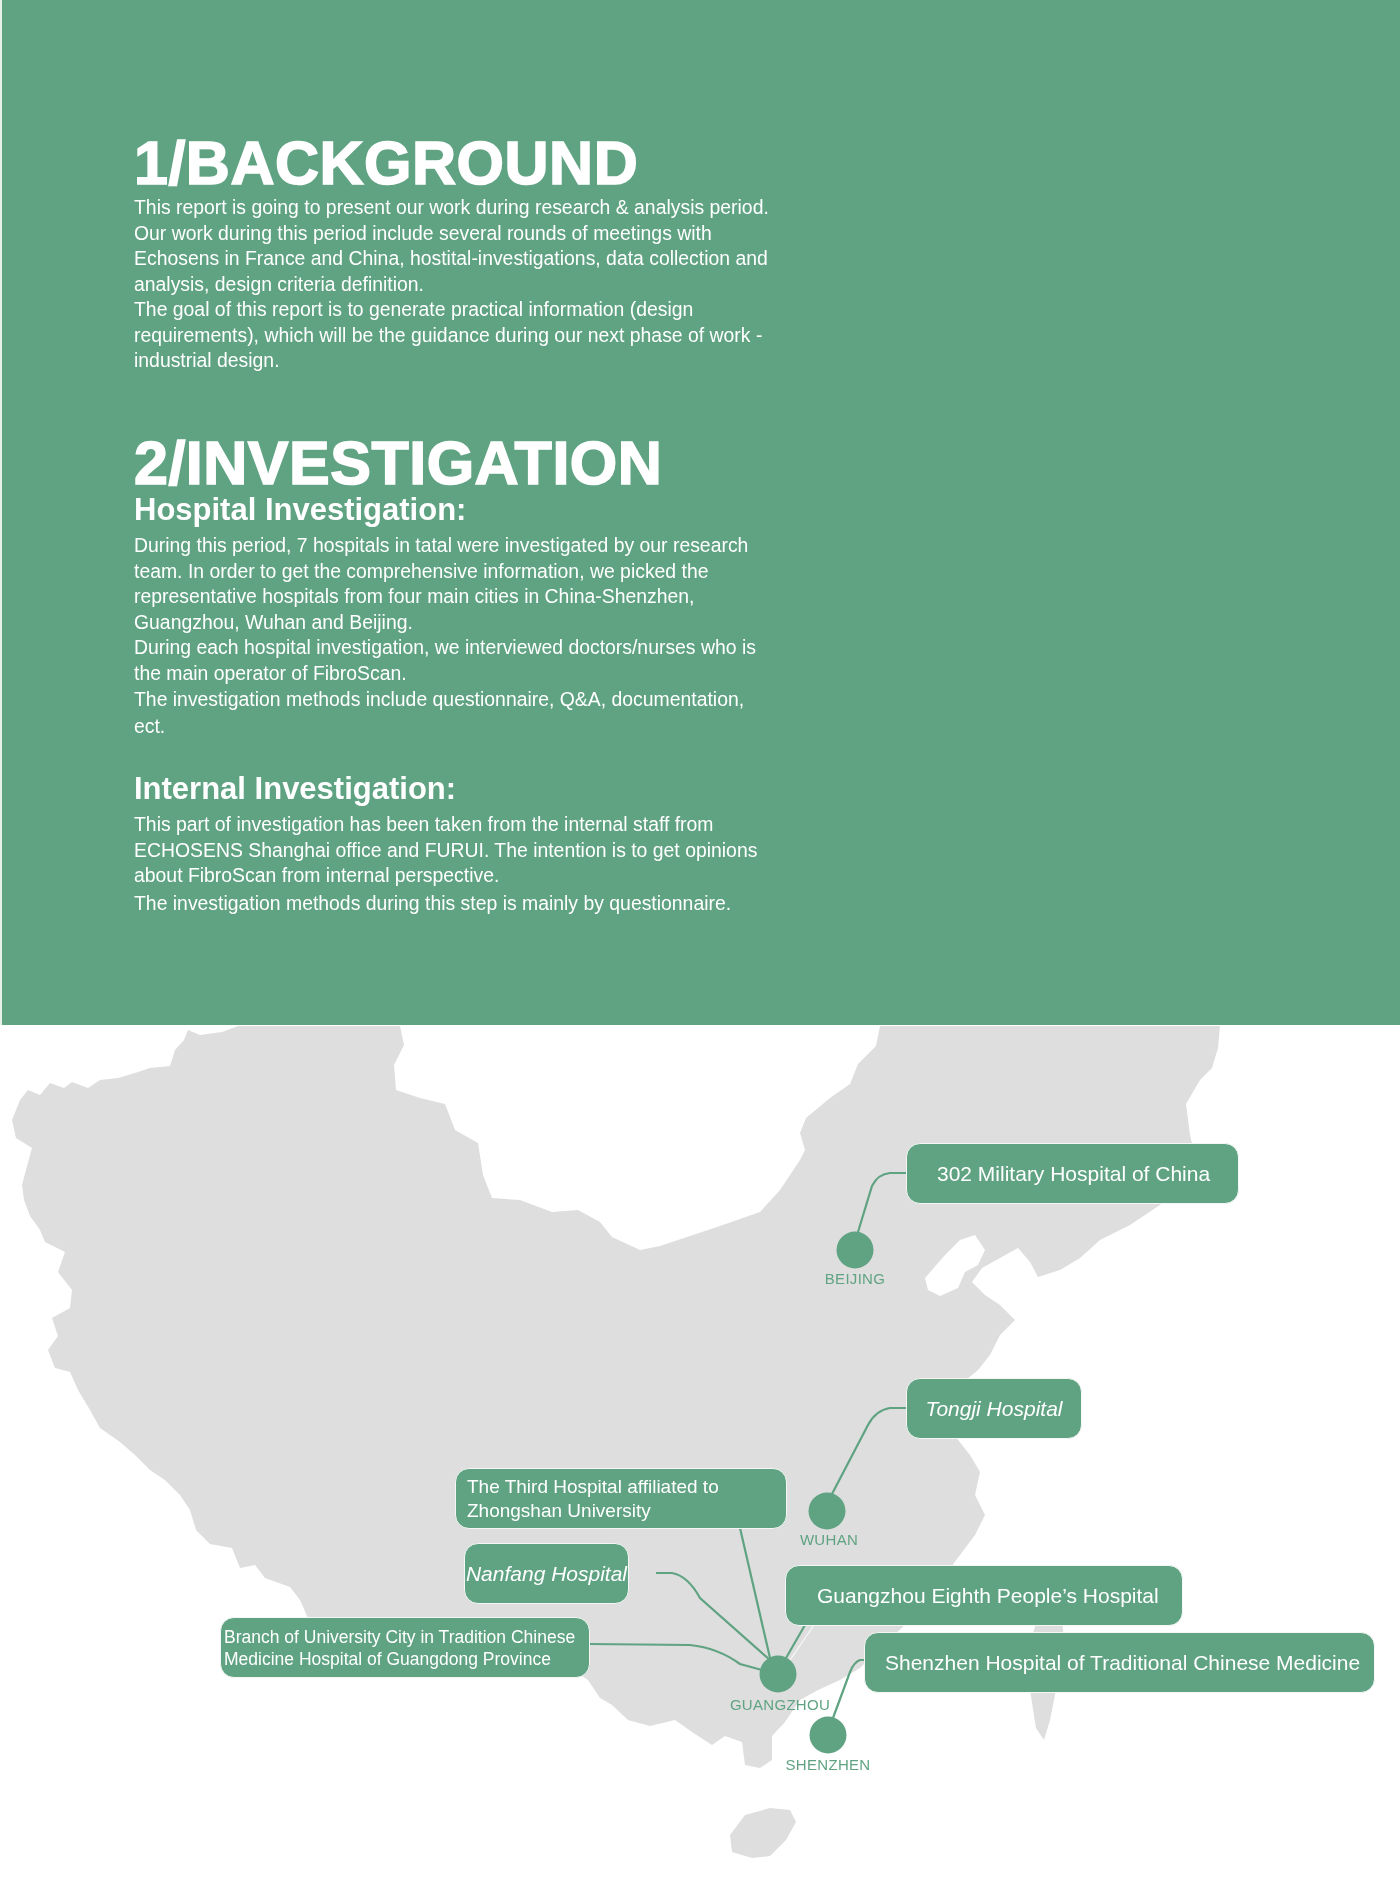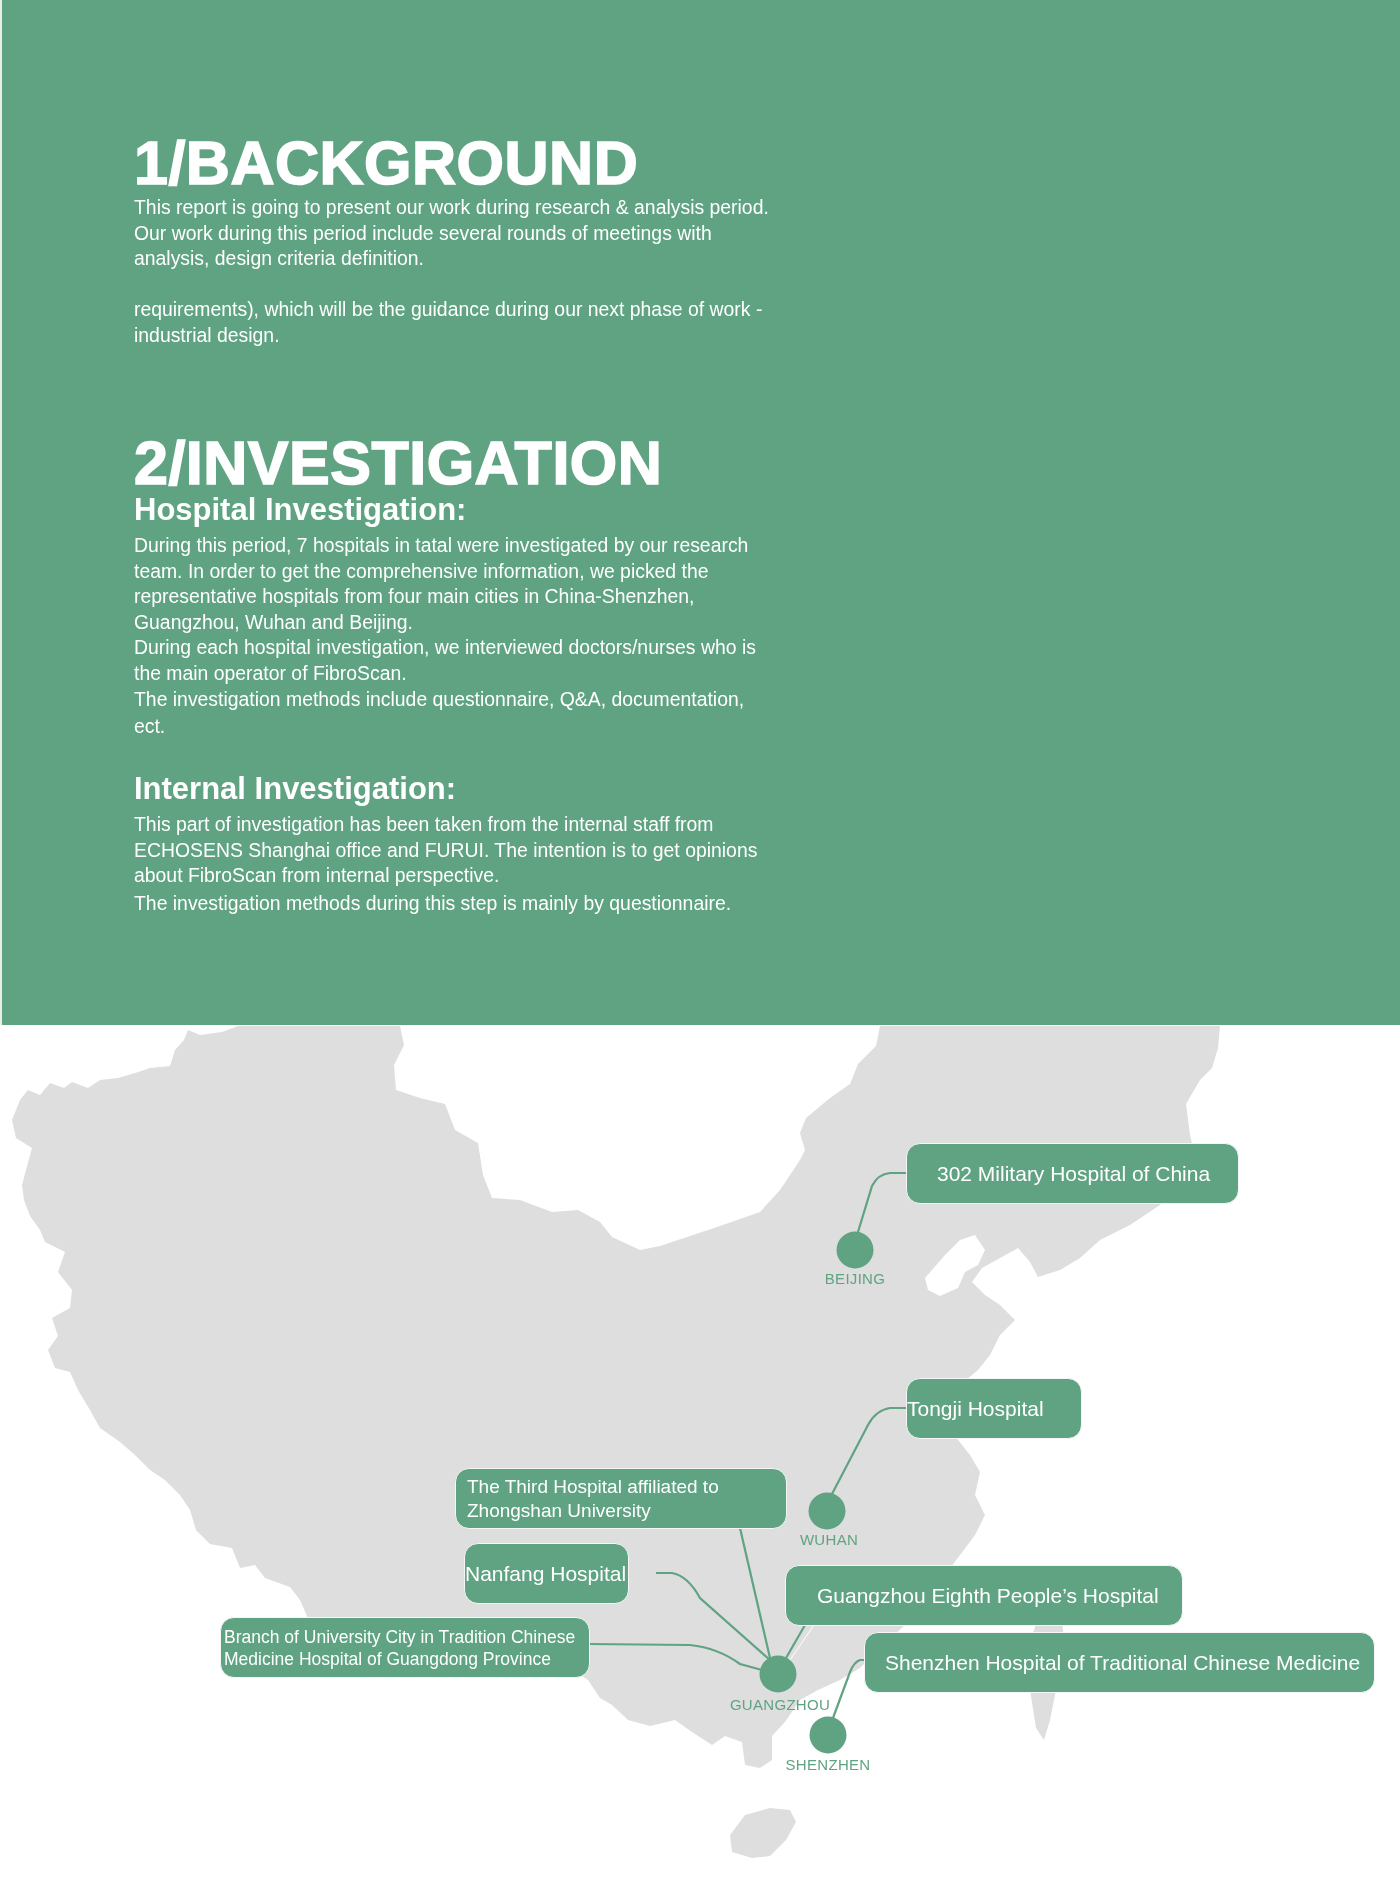--- a/index.html
+++ b/index.html
@@ -35,21 +35,21 @@
   .map {
     position: absolute; left: 0; top: 1025px; width: 1400px; height: 875px;
   }
   .box {
     position: absolute; background: #5fa382; color: #ffffff;
     border-radius: 14px; box-sizing: border-box;
     border: 1.5px solid #f4f7f5;
     display: flex; align-items: center;
     font-size: 21px; line-height: 1.2; white-space: nowrap;
   }
-  .box.center { justify-content: flex-start; }
+  .box.center { justify-content: center; font-style: italic; }
   .box.two { font-size: 19px; line-height: 24px; padding-left: 11px; align-items: center; }
   .box.two.small { font-size: 17.5px; line-height: 22px; padding-left: 3px; }
   .city {
     position: absolute; color: #5fa382; font-size: 15px; letter-spacing: 0.3px;
     transform: translateX(-50%); white-space: nowrap;
   }
   .dot {
     position: absolute; width: 37px; height: 37px; border-radius: 50%;
     background: #5fa382; transform: translate(-50%, -50%);
   }
@@ -59,23 +59,25 @@
 
 <div class="band-edge"></div>
 <div class="band"></div>
 
 <div class="content">
 
   <h1 class="h1" style="top:133px;">1/BACKGROUND</h1>
   <p class="para" style="top:195px;">
     <span>This report is going to present our work during research &amp; analysis period.</span>
     <span>Our work during this period include several rounds of meetings with</span>
+    <span>Echosens in France and China, hostital-investigations, data collection and</span>
     <span style="text-align:left">analysis, design criteria definition.</span>
   </p>
   <p class="para" style="top:297px;">
+    <span>The goal of this report is to generate practical information (design</span>
     <span>requirements), which will be the guidance during our next phase of work -</span>
     <span style="text-align:left">industrial design.</span>
   </p>
 
   <h1 class="h1" style="top:433px;">2/INVESTIGATION</h1>
   <h2 class="h2" style="top:494px;">Hospital Investigation:</h2>
   <p class="para" style="top:533px;">
     <span>During this period, 7 hospitals in tatal were investigated by our research</span>
     <span>team. In order to get the comprehensive information, we picked the</span>
     <span>representative hospitals from four main cities in China-Shenzhen,</span>

